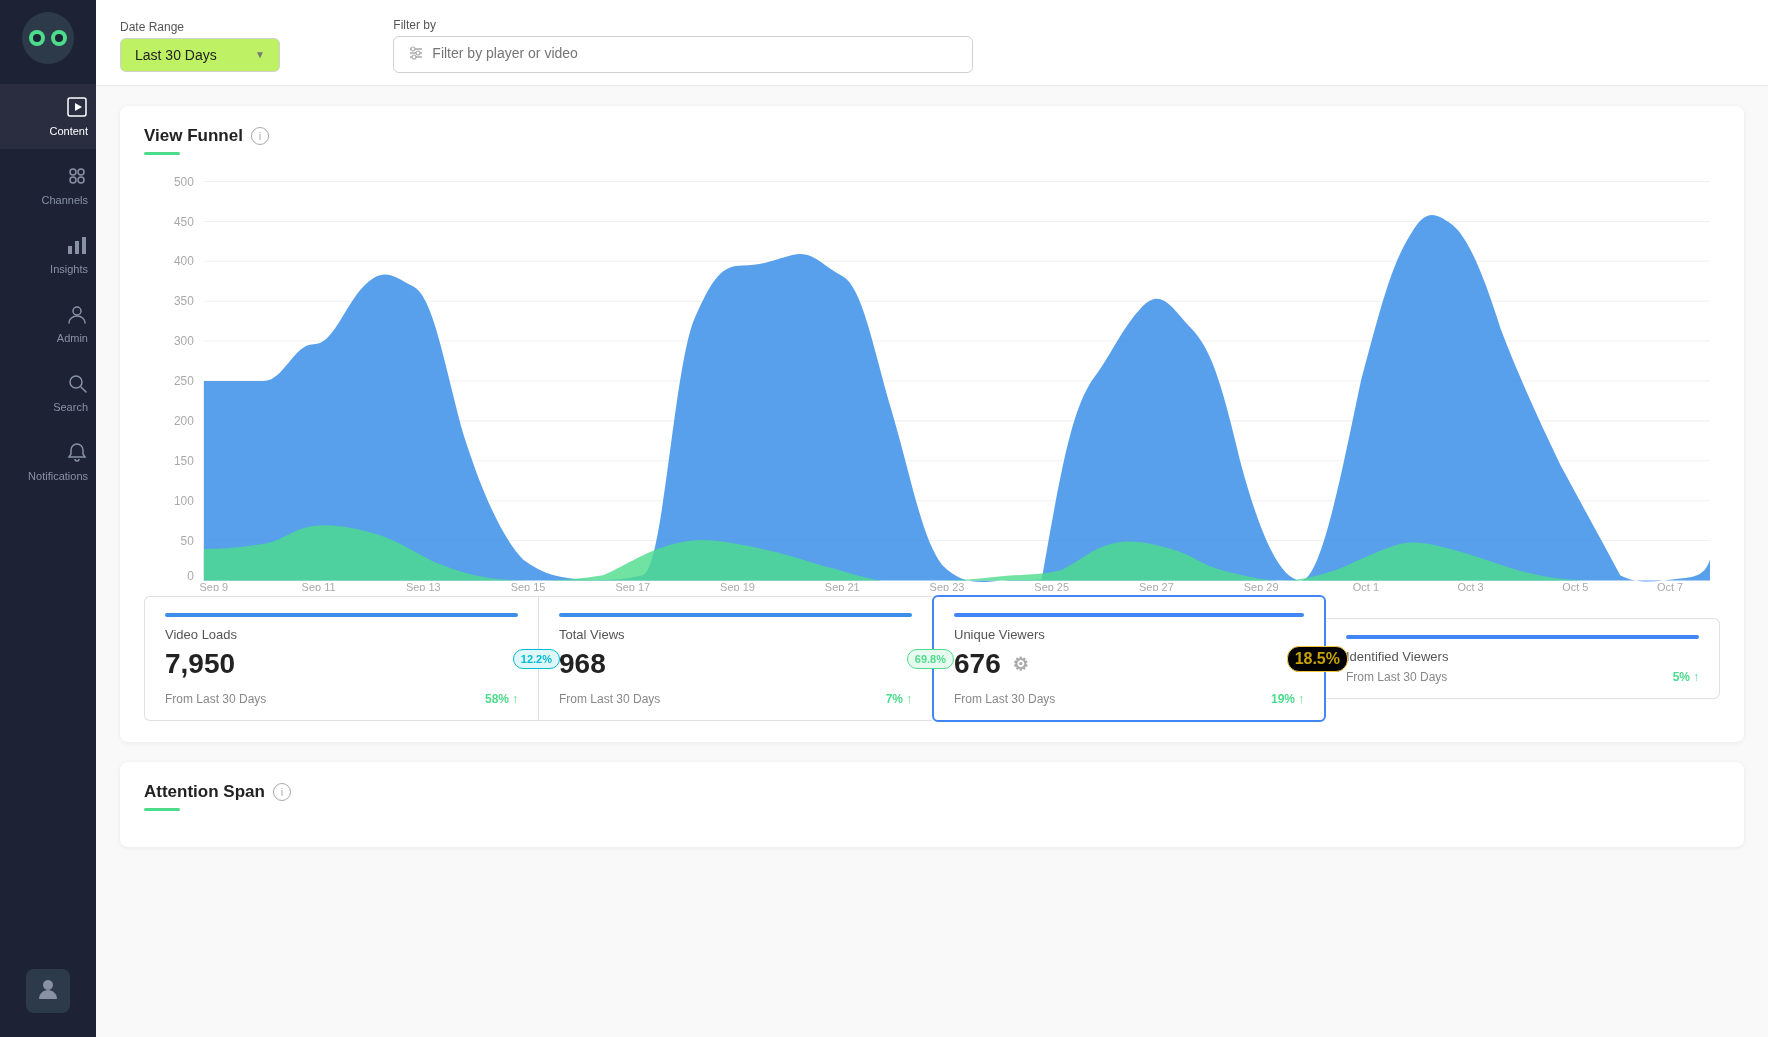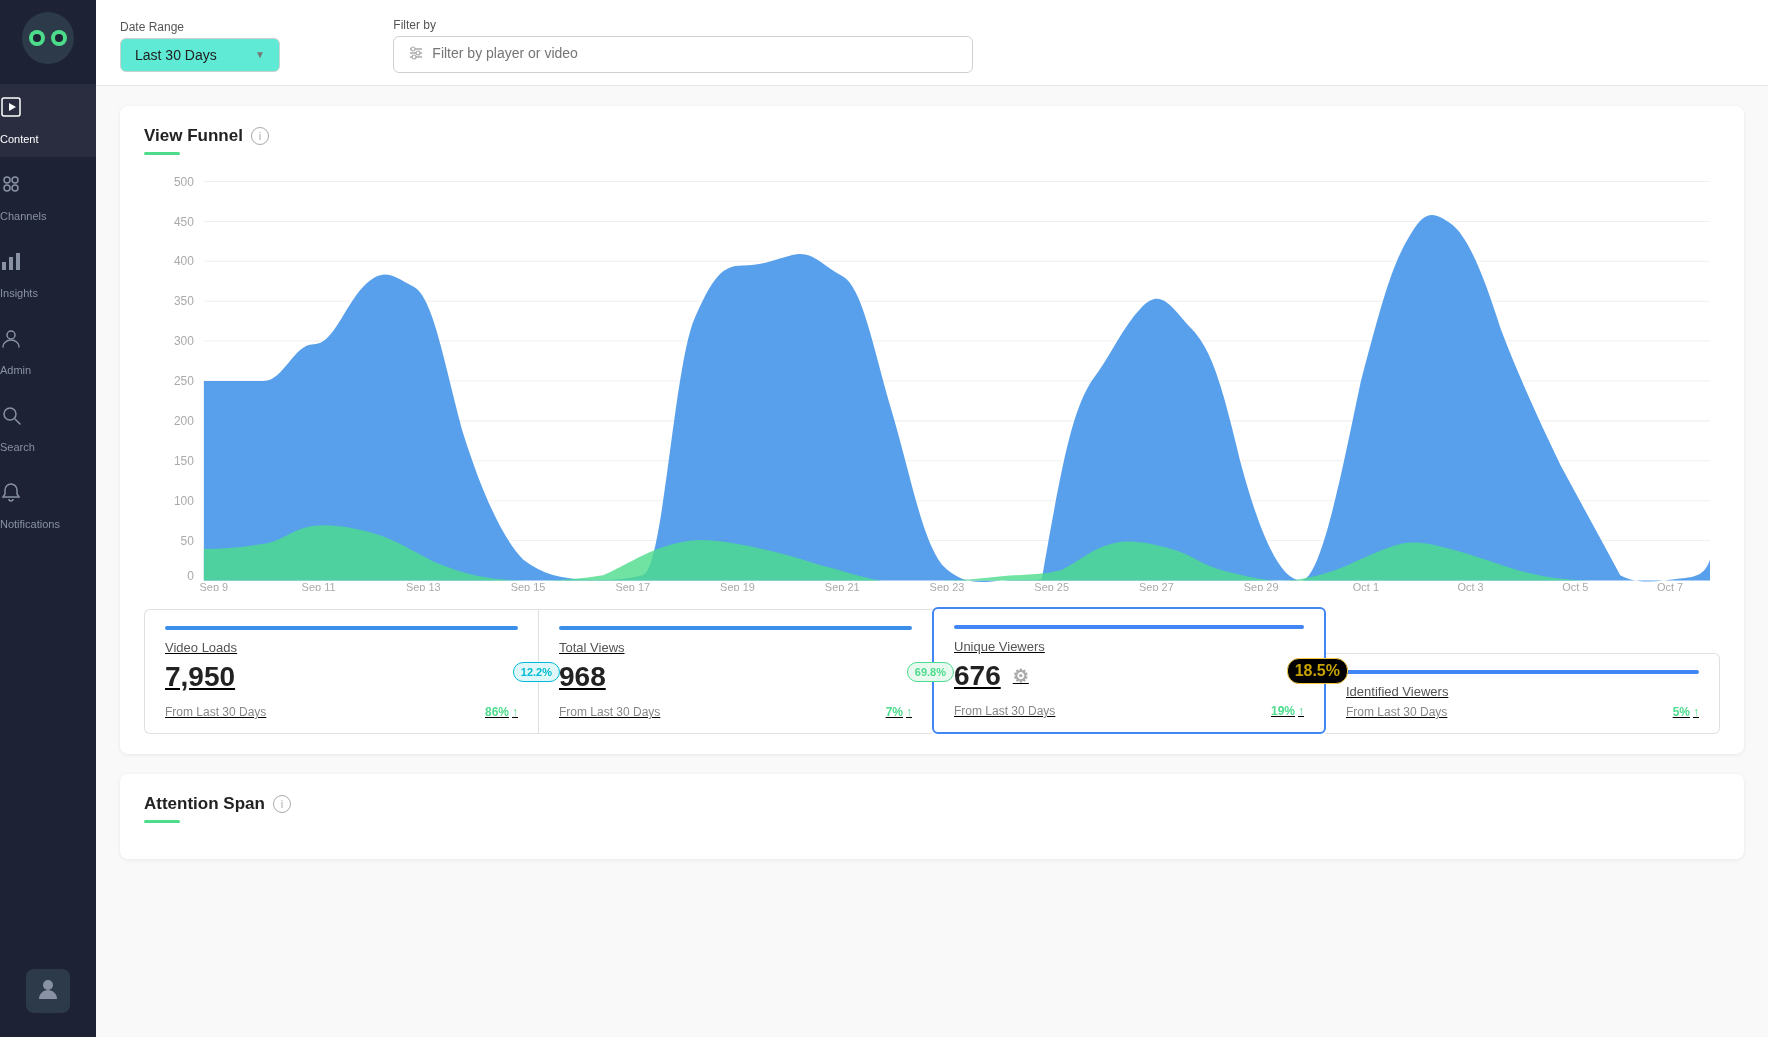--- a/index.html
+++ b/index.html
@@ -49,27 +49,27 @@
       display: flex;
       flex-direction: column;
       align-items: center;
       gap: 4px;
       flex: 1;
       width: 100%;
     }
     .sidebar-item {
       display: flex;
       flex-direction: column;
-      align-items: flex-start;
+      align-items: flex-end;
       justify-content: center;
       width: 100%;
-      padding: 12px 0;
+      padding: 12px 8px;
       cursor: pointer;
       color: #8892a4;
-      gap: 12px;
+      gap: 4px;
     }
     .sidebar-item:hover, .sidebar-item.active {
       color: #ffffff;
     }
     .sidebar-item.active {
       background: rgba(255,255,255,0.05);
     }
     .sidebar-item-label {
       font-size: 11px;
       font-weight: 500;
@@ -122,21 +122,21 @@
     }
     .control-label {
       font-size: 12px;
       color: #555;
       font-weight: 500;
     }
     .date-range-btn {
       display: flex;
       align-items: center;
       gap: 8px;
-      background: #5eead4;
+      background: #bef264;
       border: 1.5px solid #d0d0d0;
       border-radius: 6px;
       padding: 8px 14px;
       font-size: 14px;
       font-weight: 500;
       color: #222;
       cursor: pointer;
       min-width: 160px;
       text-align: center;
     }
@@ -417,31 +417,31 @@
           <text x="910" y="400" text-anchor="middle" font-size="11" fill="#aaa">Sep 25</text>
           <text x="1015" y="400" text-anchor="middle" font-size="11" fill="#aaa">Sep 27</text>
           <text x="1120" y="400" text-anchor="middle" font-size="11" fill="#aaa">Sep 29</text>
           <text x="1225" y="400" text-anchor="middle" font-size="11" fill="#aaa">Oct 1</text>
           <text x="1330" y="400" text-anchor="middle" font-size="11" fill="#aaa">Oct 3</text>
           <text x="1435" y="400" text-anchor="middle" font-size="11" fill="#aaa">Oct 5</text>
           <text x="1530" y="400" text-anchor="middle" font-size="11" fill="#aaa">Oct 7</text>
         </svg>
       </div>
 
-      <div style="position:relative; margin-top: 16px; display: flex; align-items: flex-end; text-decoration: underline;">
+      <div style="position:relative; margin-top: 4px; display: flex; align-items: center;">
 
         <div style="flex:1; position:relative;">
           <div style="border: 1px solid #e0e0e0; border-right: none; border-radius: 6px 0 0 6px; padding: 16px 20px 14px 20px; background: #fff;">
             <div style="height:4px; background: #3b8fe8; border-radius:2px; margin-bottom:10px;"></div>
             <div style="font-size:13px; color:#555; margin-bottom:6px;">Video Loads</div>
             <div style="font-size:28px; font-weight:700; color:#222; margin-bottom:12px;">7,950</div>
             <div style="display:flex; align-items:center; justify-content:space-between; font-size:12px; color:#888;">
               <span>From Last 30 Days</span>
               <span style="color:#4cdc8c; font-weight:600; display:flex; align-items:center; gap:3px;">
-                <span>86%</span>
+                <span>58%</span>
                 <span>↑</span>
               </span>
             </div>
           </div>
 
           <div style="position:absolute; right:-22px; top:50%; transform:translateY(-50%); z-index:10; background:#e0f7fa; border:1px solid #00bcd4; border-radius:12px; padding:3px 7px; font-size:11px; font-weight:700; color:#00bcd4;">
             <span>12.2%</span>
           </div>
         </div>
 

